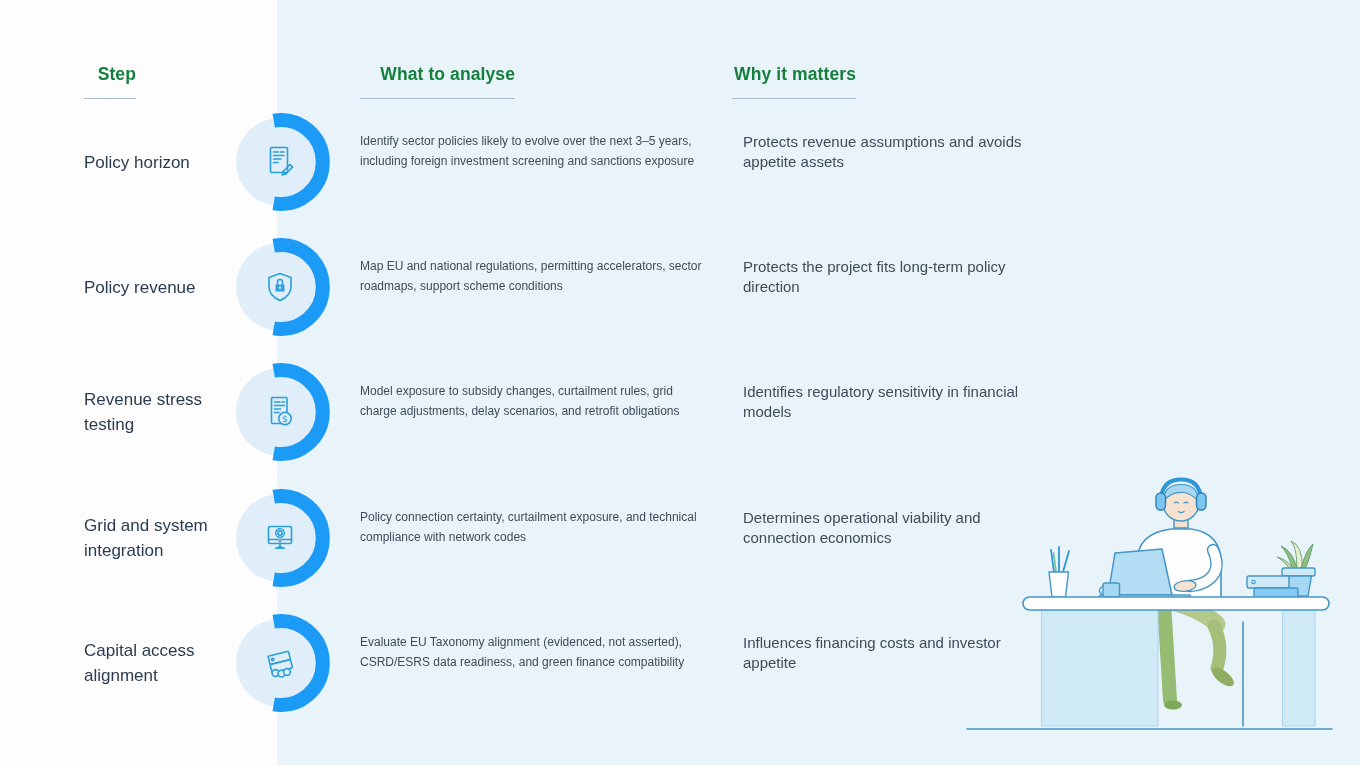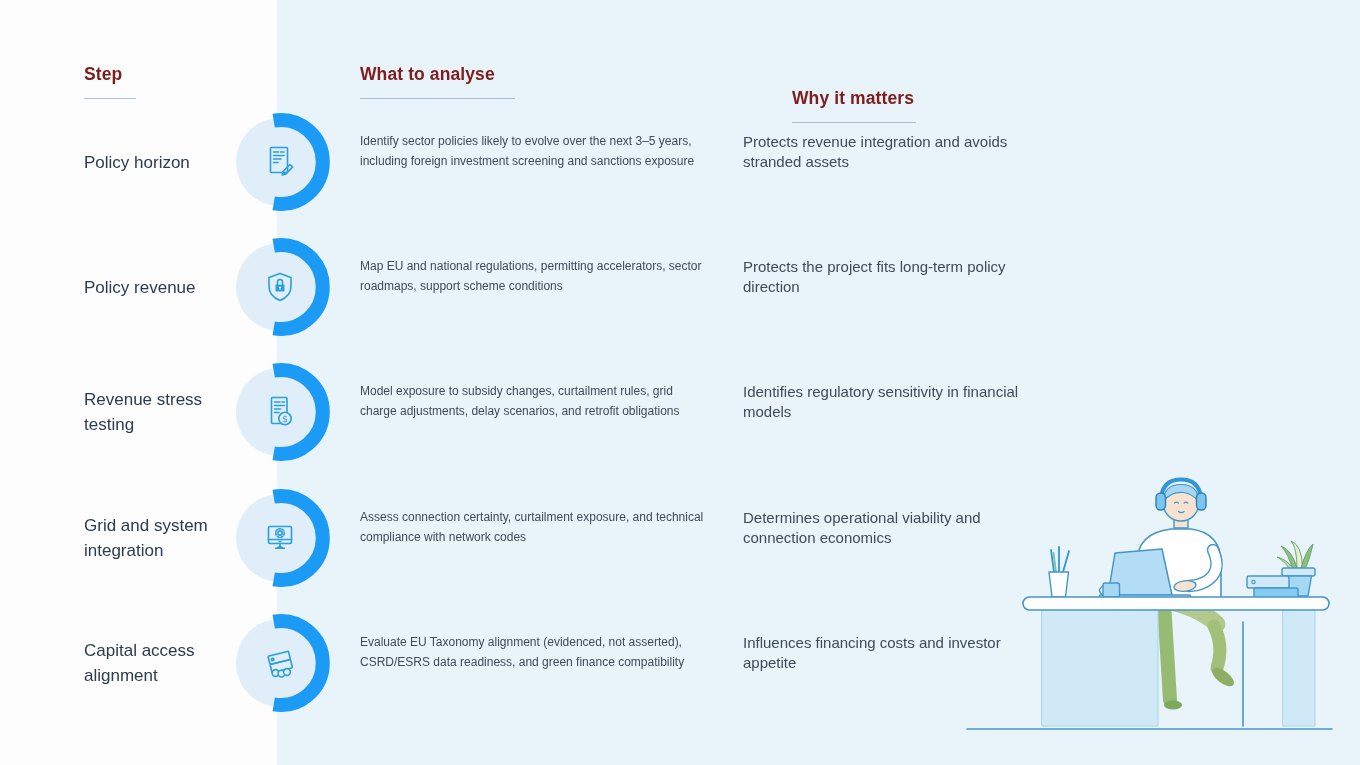--- a/index.html
+++ b/index.html
@@ -1,24 +1,24 @@
 <!DOCTYPE html>
 <html><head>
 <meta charset="utf-8">
 <style>
   * { margin:0; padding:0; box-sizing:border-box; }
   body { font-family:"Liberation Sans", sans-serif; }
   .stage { position:relative; width:1360px; height:765px; background:#fdfdfe; overflow:hidden; }
   .panel { position:absolute; left:277px; top:0; width:1083px; height:765px; background:#e9f3fa; }
 
-  .col-header { position:absolute; top:64px; color:#7f1d1d; font-size:17.5px; font-weight:700; letter-spacing:0.1px; }
+  .col-header { position:absolute; top:64px; color:#15803d; font-size:17.5px; font-weight:700; letter-spacing:0.1px;text-align:right; }
   .col-header .rule { height:1px; background:#a9bfcb; margin-top:13px; }
   .hdr-step { left:84px; }   .hdr-step .rule { width:52px; }
   .hdr-analyse { left:360px; } .hdr-analyse .rule { width:155px; }
-  .hdr-matters { left:792px;margin-top:24px; } .hdr-matters .rule { width:124px; }
+  .hdr-matters { left:732px; } .hdr-matters .rule { width:124px; }
 
   .row { position:absolute; left:0; width:100%; height:126px; }
   .r1 { top:99px; } .r2 { top:224px; } .r3 { top:349px; } .r4 { top:475px; } .r5 { top:600px; }
 
   .step-label { position:absolute; left:84px; top:0; height:100%; width:158px;
                 display:flex; align-items:center; font-size:17px; font-weight:400;
                 color:#2b3c4e; line-height:25px; }
   .badge { position:absolute; left:225px; top:50%; margin-top:-56px; width:112px; height:112px; }
   .badge-circle { position:absolute; left:11px; top:12px; width:88px; height:88px; border-radius:50%; background:#dfeef8; }
   .badge-arc { position:absolute; left:0; top:0; width:112px; height:112px; }
@@ -60,21 +60,21 @@
       <svg class="badge-icon" viewBox="0 0 44 44">
         <g class="icon-stroke">
           <rect x="12.5" y="7.5" width="17" height="25" rx="1"></rect>
           <path d="M15.5 12 H20.5 M22.5 12 H26 M15.5 15.5 H26 M15.5 19 H23 M15.5 22.5 H20"></path>
           <path d="M25 31.5 L32 24.5 L34.6 27.1 L27.6 34.1 Z"></path>
           <path d="M25 31.5 L24.2 35 L27.6 34.1"></path>
         </g>
       </svg>
     </div>
     <div class="analyse">Identify sector policies likely to evolve over the next 3–5 years, including foreign investment screening and sanctions exposure</div>
-    <div class="matters">Protects revenue integration and avoids stranded assets</div>
+    <div class="matters">Protects revenue assumptions and avoids appetite assets</div>
   </div>
 
   <div class="row r2">
     <div class="step-label">Policy revenue</div>
     <div class="badge">
       <div class="badge-circle"></div>
       <svg class="badge-arc" viewBox="0 0 112 112">
         <path d="M48.7 14.6 A42 42 0 1 1 48.7 97.4" fill="none" stroke="#1b9af6" stroke-width="14"></path>
       </svg>
       <svg class="badge-icon" viewBox="0 0 44 44">
@@ -122,21 +122,21 @@
         <g class="icon-stroke">
           <rect x="10.5" y="10.5" width="23" height="17" rx="1.5"></rect>
           <path d="M10.5 23.5 H33.5"></path>
           <path d="M22 27.5 V30.5 M22 30.5 L18.8 32.2 M22 30.5 L25.2 32.2 M17.5 32.2 H26.5"></path>
           <circle cx="22" cy="17" r="2.1"></circle>
           <circle cx="22" cy="17" r="4.3" stroke-dasharray="2 1.7"></circle>
         </g>
         <rect x="20.4" y="24.8" width="3.2" height="1.3" fill="#2b9fd9"></rect>
       </svg>
     </div>
-    <div class="analyse">Assess connection certainty, curtailment exposure, and technical compliance with network codes</div>
+    <div class="analyse">Policy connection certainty, curtailment exposure, and technical compliance with network codes</div>
     <div class="matters">Determines operational viability and connection economics</div>
   </div>
 
   <div class="row r5">
     <div class="step-label">Capital access alignment</div>
     <div class="badge">
       <div class="badge-circle"></div>
       <svg class="badge-arc" viewBox="0 0 112 112">
         <path d="M48.7 14.6 A42 42 0 1 1 48.7 97.4" fill="none" stroke="#1b9af6" stroke-width="14"></path>
       </svg>

